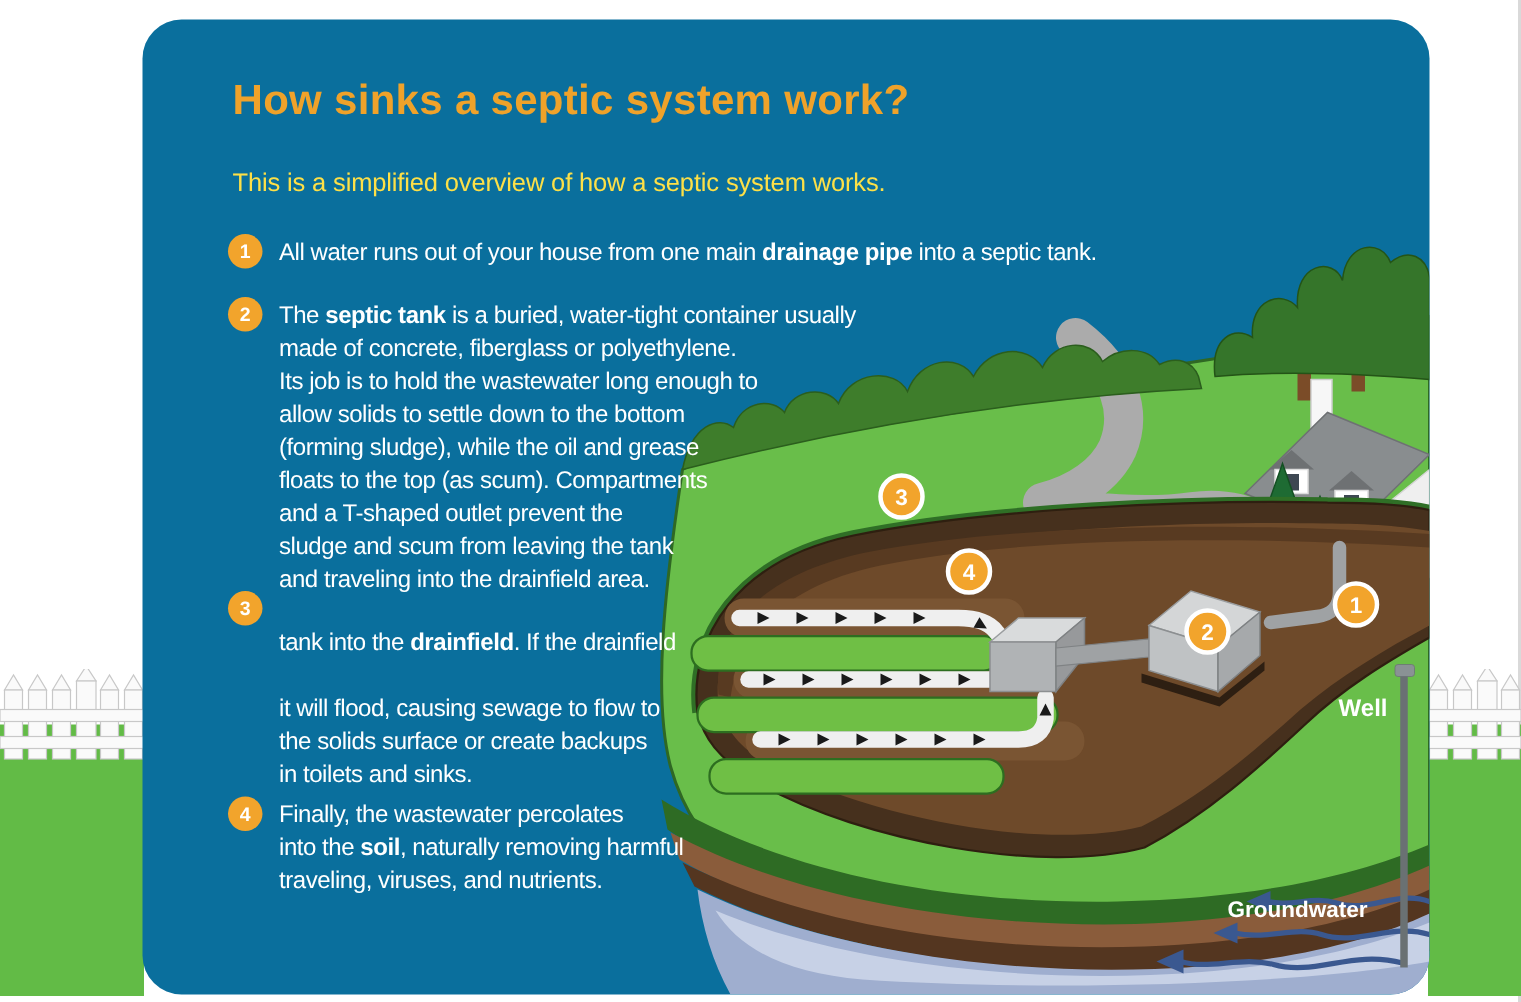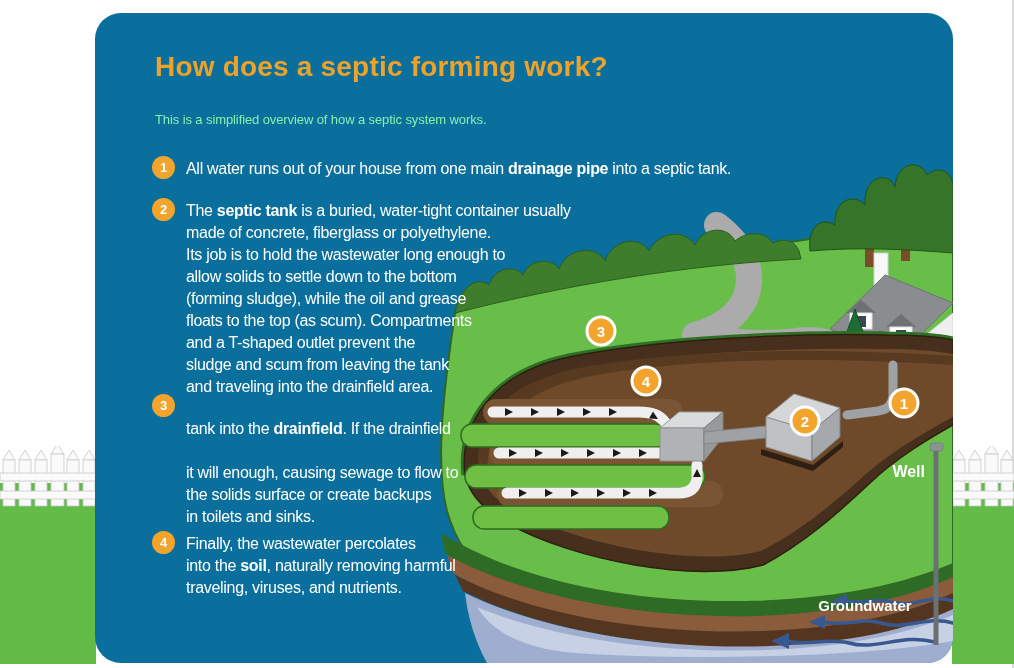--- a/index.html
+++ b/index.html
@@ -8,21 +8,21 @@
   .edge-right{position:absolute;right:0;top:0;width:2px;height:668px;background:#d9d9d9;}
   .side-scene{position:absolute;top:446px;height:218px;}
   .side-scene.left{left:0;width:96px;}
   .side-scene.right{left:952px;width:62px;}
   .panel{position:absolute;left:95px;top:13px;width:858px;height:650px;
          background:#0a6f9d;border-radius:26px;overflow:hidden;}
   .panel svg.diagram{position:absolute;left:0;top:0;z-index:1;}
   .page-title{position:absolute;left:60px;top:38px;z-index:2;margin:0;
       font-size:28px;font-weight:bold;color:#efa22a;letter-spacing:0.2px;}
   .subtitle{position:absolute;left:60px;top:99px;z-index:2;margin:0;
-      font-size:13px;color:#86efac;letter-spacing:-0.1px;}
+      font-size:17px;color:#fde047;letter-spacing:-0.1px;}
   .step{position:absolute;left:57px;display:flex;align-items:flex-start;z-index:2;}
   .step .badge{width:23px;height:23px;border-radius:50%;background:#f2a42c;color:#fff;
       font-size:13px;font-weight:bold;display:flex;align-items:center;justify-content:center;
       flex:0 0 23px;margin-top:-2px;}
   .step .step-text{margin-left:11px;color:#ffffff;font-size:16px;line-height:22px;
       letter-spacing:-0.3px;white-space:nowrap;}
   .step .step-text b{font-weight:bold;}
   #step-1{top:145px;} #step-2{top:187px;} #step-3{top:383px;} #step-4{top:520px;}
   svg text{font-family:"Liberation Sans",sans-serif;}
 </style>
@@ -233,33 +233,33 @@
         <circle cx="506" cy="318" r="14" fill="#f2a42c" stroke="#ffffff" stroke-width="3"></circle>
         <text x="506" y="323.5" text-anchor="middle" font-size="15" font-weight="bold" fill="#ffffff">3</text>
       </g>
       <g>
         <circle cx="551" cy="368" r="14" fill="#f2a42c" stroke="#ffffff" stroke-width="3"></circle>
         <text x="551" y="373.5" text-anchor="middle" font-size="15" font-weight="bold" fill="#ffffff">4</text>
       </g>
     </g>
   </svg>
 
-  <h1 class="page-title">How does a septic forming work?</h1>
+  <h1 class="page-title">How sinks a septic system work?</h1>
   <p class="subtitle">This is a simplified overview of how a septic system works.</p>
 
   <div class="step" id="step-1">
     <div class="badge">1</div>
     <div class="step-text"><span>All water runs out of your house from one main </span><b>drainage pipe</b><span> into a septic tank.</span></div>
   </div>
   <div class="step" id="step-2">
     <div class="badge">2</div>
     <div class="step-text"><span>The </span><b>septic tank</b><span> is a buried, water-tight container usually</span><br><span>made of concrete, fiberglass or polyethylene.</span><br><span>Its job is to hold the wastewater long enough to</span><br><span>allow solids to settle down to the bottom</span><br><span>(forming sludge), while the oil and grease</span><br><span>floats to the top (as scum). Compartments</span><br><span>and a T-shaped outlet prevent the</span><br><span>sludge and scum from leaving the tank</span><br><span>and traveling into the drainfield area.</span></div>
   </div>
   <div class="step" id="step-3">
     <div class="badge">3</div>
-    <div class="step-text"><br><span>tank into the </span><b>drainfield</b><span>. If the drainfield</span><br><br><span>it will enough, causing sewage to flow to</span><br><span>the solids surface or create backups</span><br><span>in toilets and sinks.</span></div>
+    <div class="step-text"><br><span>tank into the </span><b>drainfield</b><span>. If the drainfield</span><br><br><span>it will flood, causing sewage to flow to</span><br><span>the solids surface or create backups</span><br><span>in toilets and sinks.</span></div>
   </div>
   <div class="step" id="step-4">
     <div class="badge">4</div>
     <div class="step-text"><span>Finally, the wastewater percolates</span><br><span>into the </span><b>soil</b><span>, naturally removing harmful</span><br><span>traveling, viruses, and nutrients.</span></div>
   </div>
 
 </div>
 
 </body></html>

